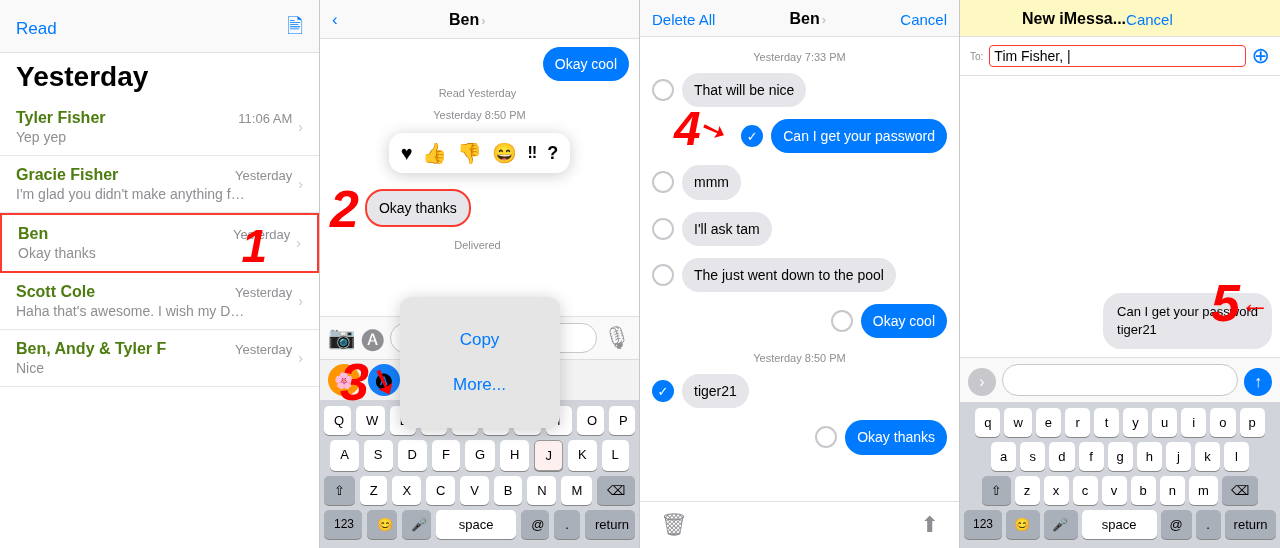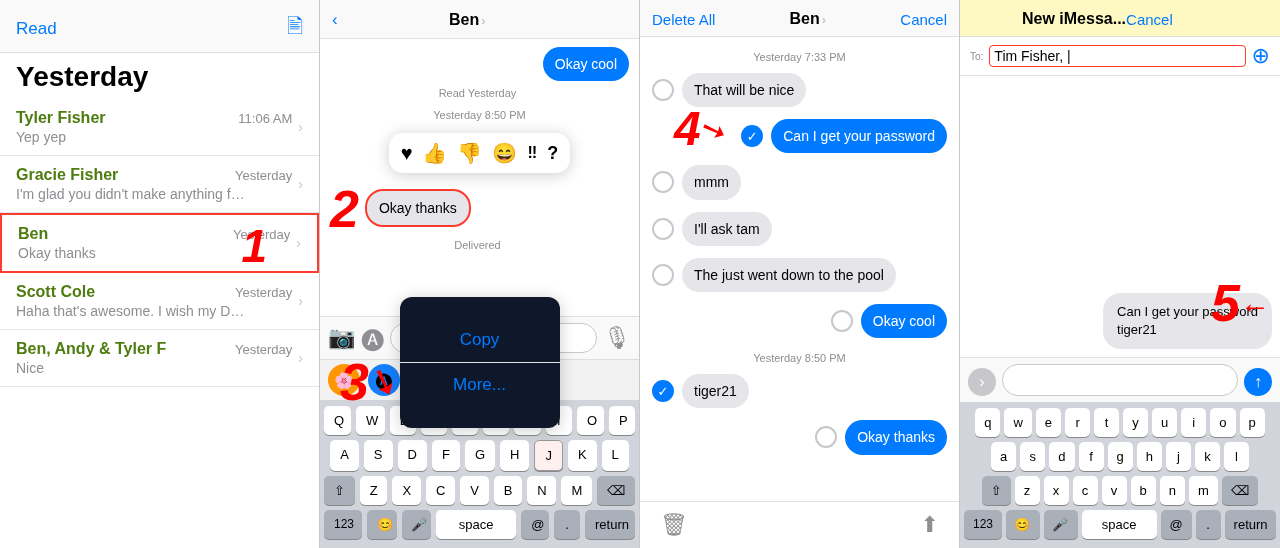--- a/index.html
+++ b/index.html
@@ -180,21 +180,21 @@
       margin: 6px auto;
       width: fit-content;
       font-size: 20px;
       position: relative;
     }
     .selected-bubble-highlight {
       border: 2px solid #ff3b30;
       border-radius: 18px;
     }
     .copy-popup {
-      background: #0f172a;
+      background: #e5e5e5;
       border-radius: 12px;
       box-shadow: 0 2px 16px rgba(0,0,0,0.2);
       padding: 21px 0;
       position: absolute;
       bottom: 120px;
       left: 50%;
       transform: translateX(-50%);
       width: 160px;
       z-index: 20;
     }

